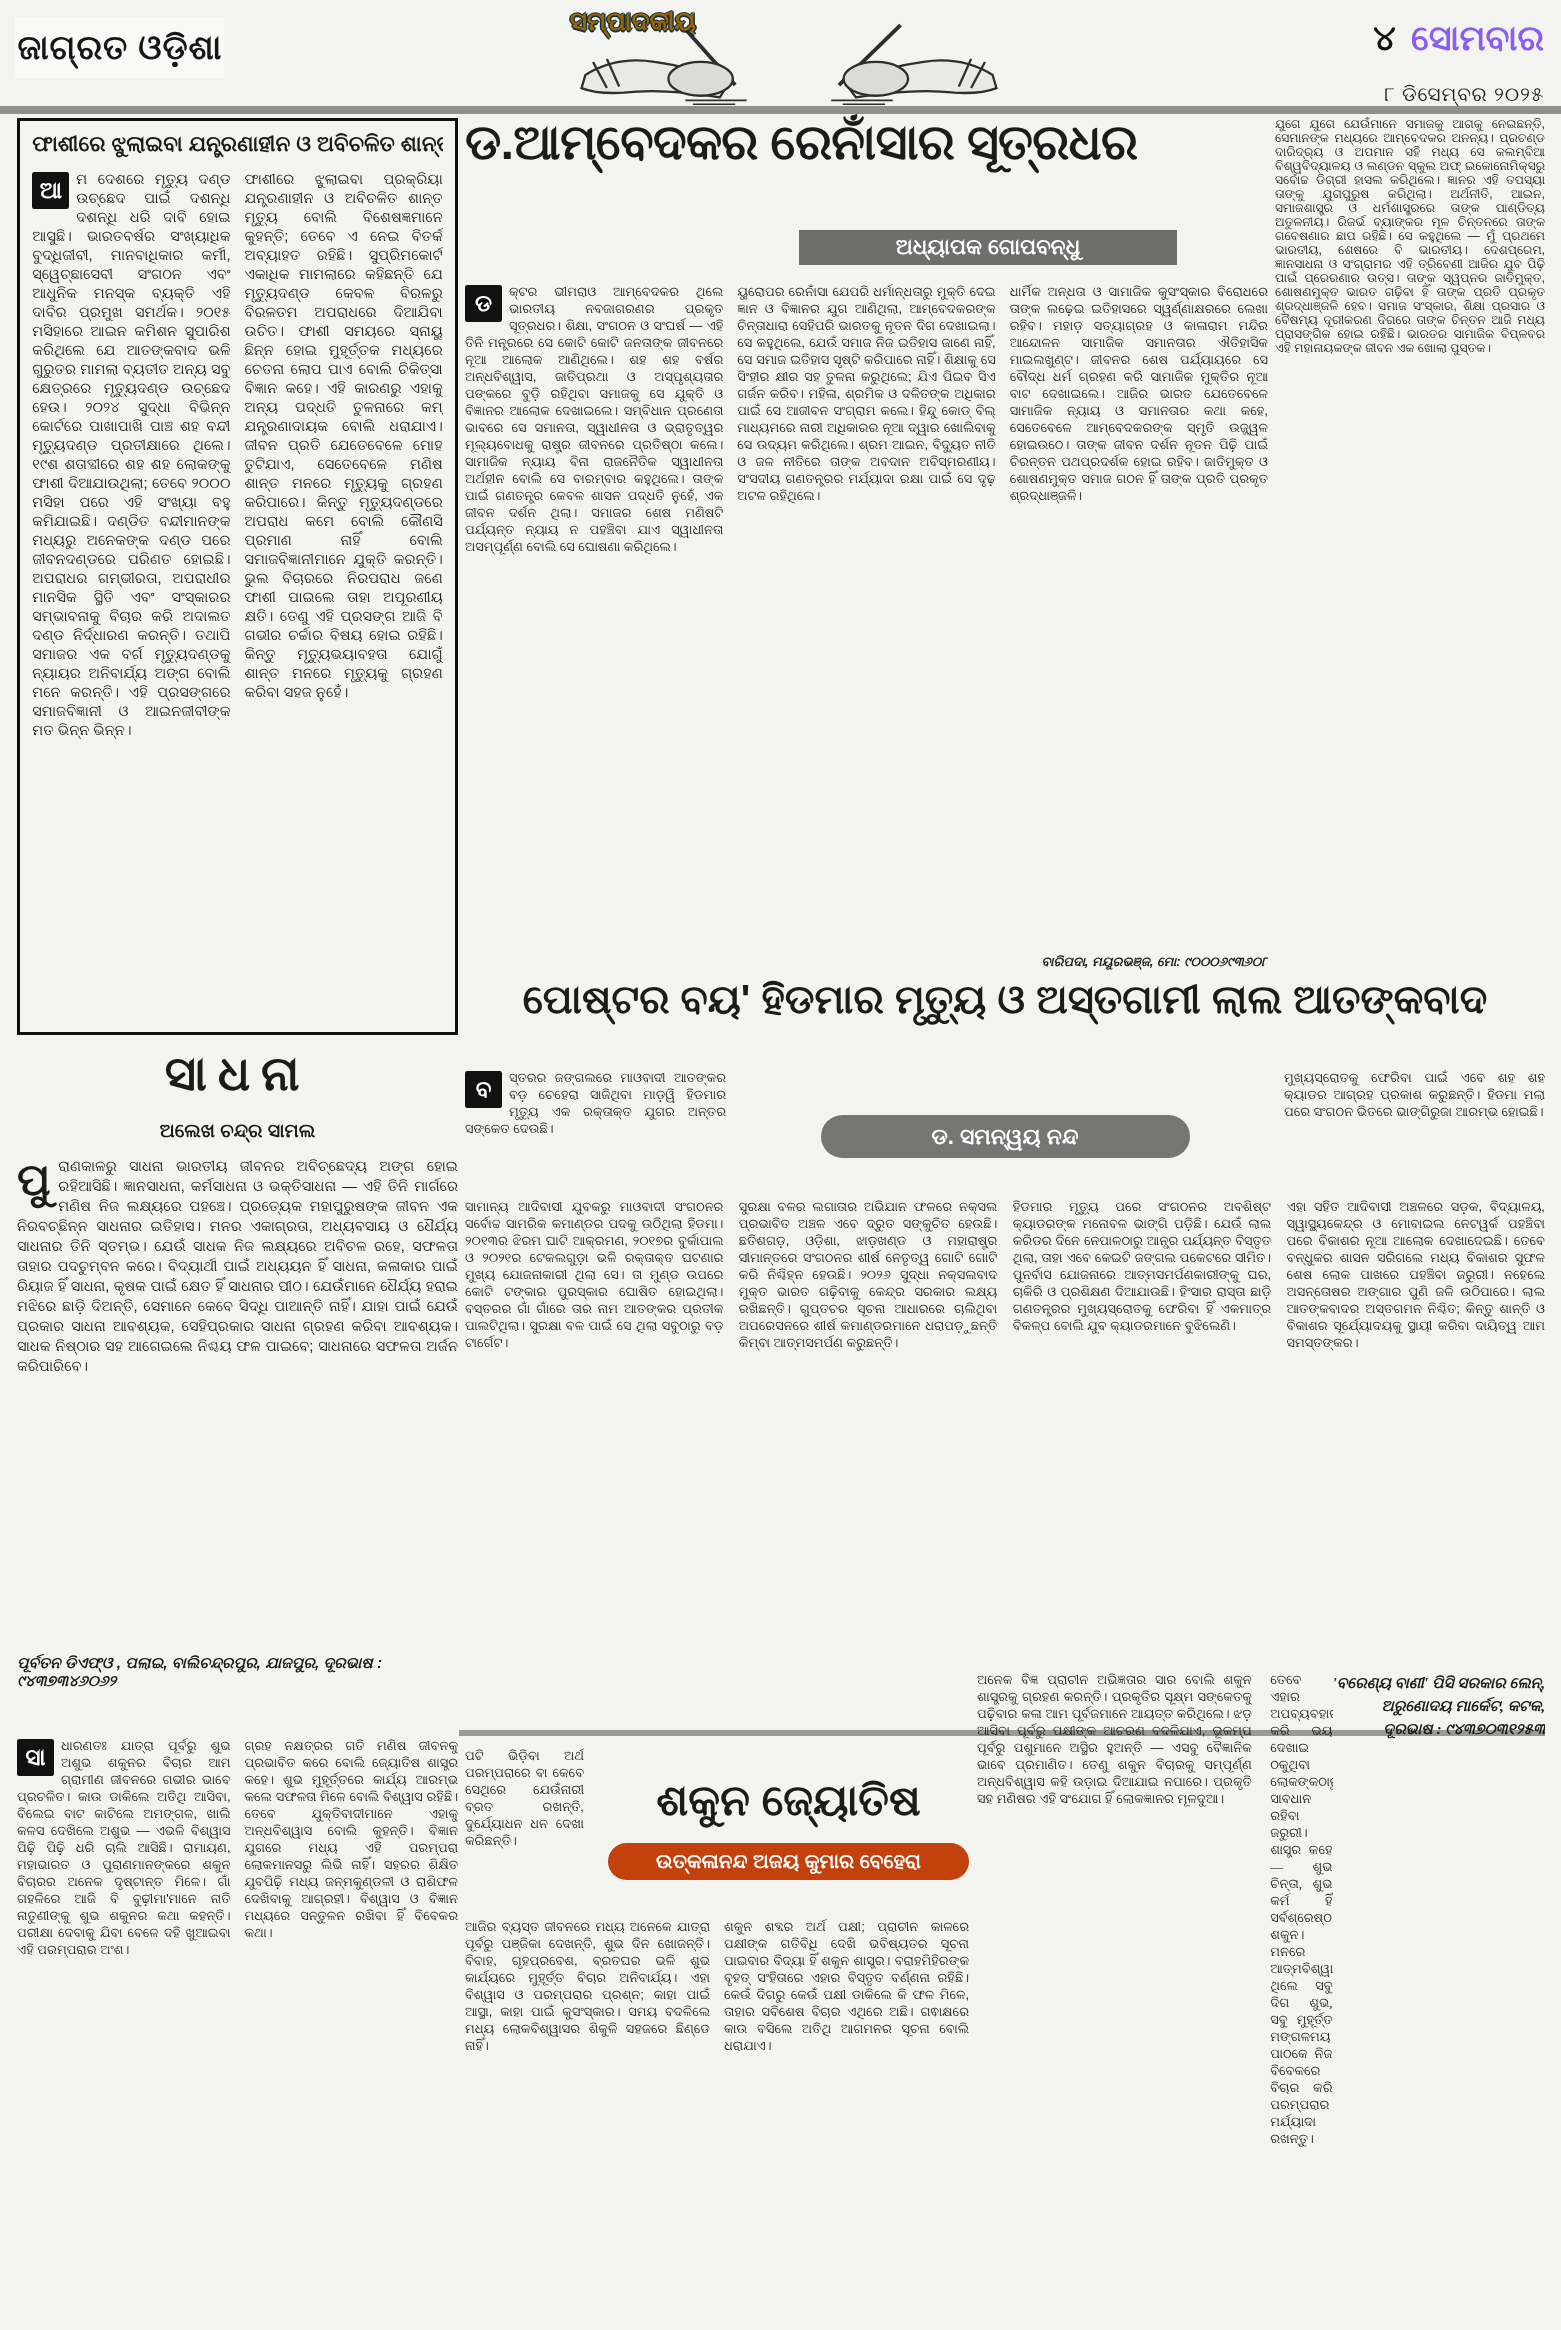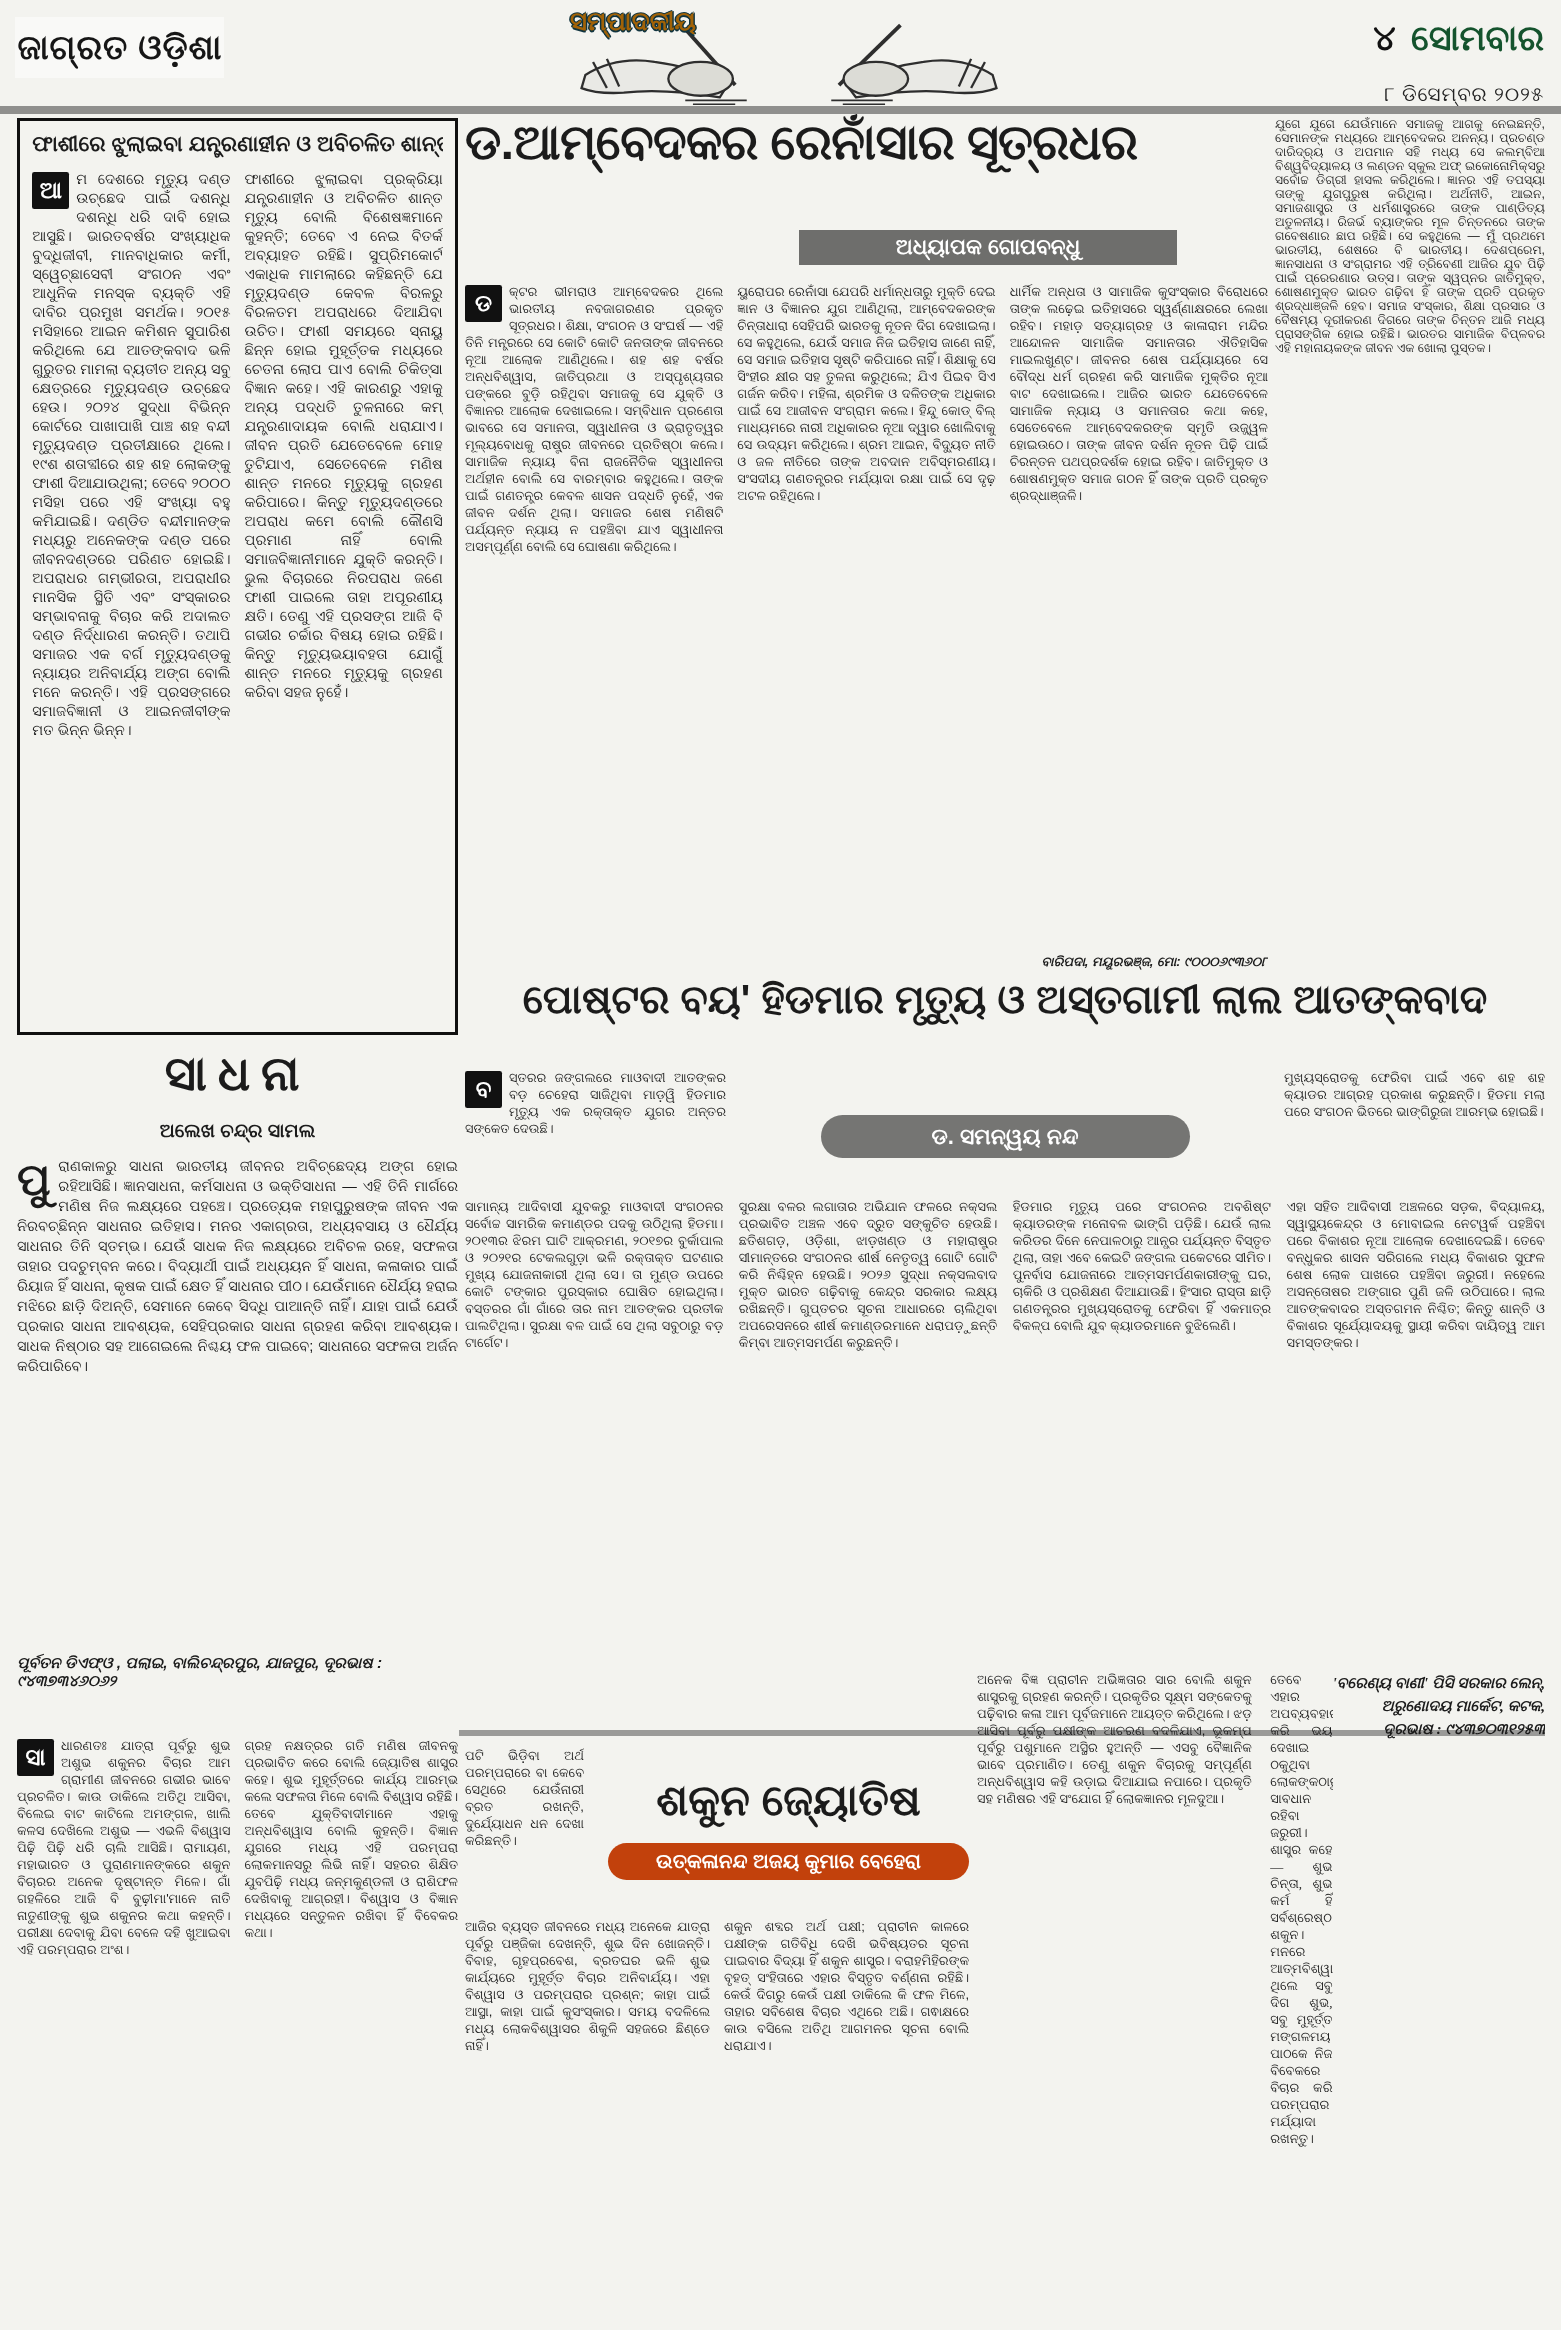--- a/index.html
+++ b/index.html
@@ -12,21 +12,21 @@
     font-size:34px; font-weight:bold; letter-spacing:0.8px; color:#161616; }
   .m-art { position:absolute; left:570px; top:1.5px; width:438px; height:103px; }
   .m-art svg { width:100%; height:100%; }
   .section-label { position:absolute; left:0; right:0; top:4.6px; text-align:left;
     font-size:26px; font-weight:bold; color:#a16207;
     text-shadow:-1.5px 0 #10343f, 1.5px 0 #10343f, 0 -1.5px #10343f, 0 1.5px #10343f; }
   .pageinfo { position:absolute; right:17px; top:18.4px; width:230px; text-align:right; }
   .pagenum-row { display:flex; justify-content:flex-end; align-items:baseline; gap:15.4px;
     font-size:35px; font-weight:bold; }
   .pagenum { color:#111; }
-  .weekday { color:#14532d; }
+  .weekday { color:#8b5cf6; }
   .date-row { margin-top:24px; font-size:20px; color:#222; letter-spacing:0.8px; }
   .rule1 { position:absolute; left:0; top:106px; width:1561px; height:7.7px; background:#8f8f8d; }
   .rule2 { position:absolute; left:459px; top:1730px; width:1086px; height:6.1px; background:#9a9a98; }
 
   
   .bodytext { text-align:justify; overflow:hidden; }
   .dropcap-box { float:left; width:37px; height:37px; background:#111; color:#fff;
     font-size:23px; font-weight:bold; display:flex; align-items:center; justify-content:center;
     margin:2.3px 7px 1.5px 0; border-radius:2.3px; }
   .dropcap-plain { float:left; font-size:45px; line-height:43px; font-weight:bold; margin:1.5px 7.7px 0 0; }

